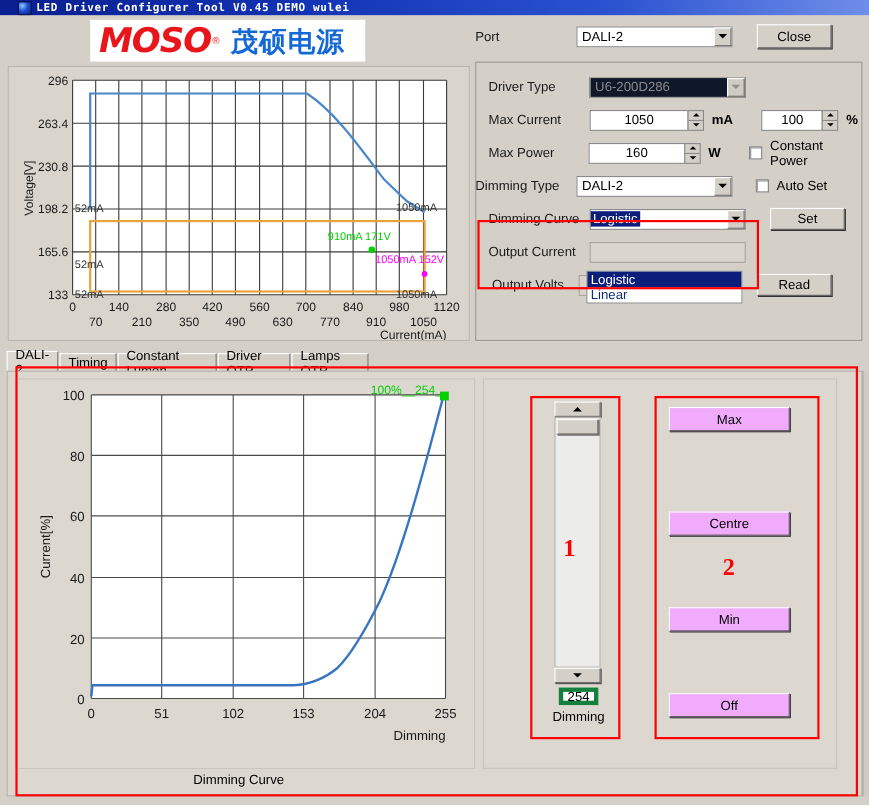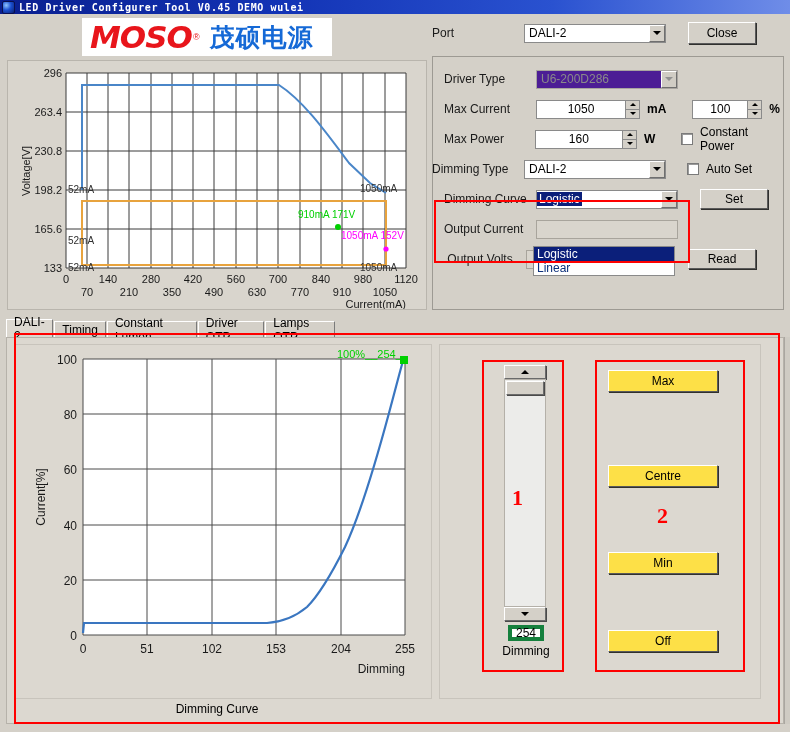--- a/index.html
+++ b/index.html
@@ -9,21 +9,21 @@
     font-family:"Liberation Sans", sans-serif;
     font-size:11px;color:#000;
     overflow:hidden;
     position:relative;
   }
   
   #titlebar{
     height:14px;width:790px;
     background:linear-gradient(to right,#0a1f8f 0%,#1233b5 35%,#2a52d0 70%,#6f8de8 100%);
     display:flex;align-items:center;
-    box-sizing:border-box;padding-left:2px;
+    box-sizing:border-box;padding-left:16px;
   }
   #app-icon{
     width:11px;height:11px;margin-right:4px;flex:0 0 auto;
     background:radial-gradient(circle at 30% 30%,#8fc6ff 0%,#1a4fd0 45%,#0b1f6e 100%);
     border:1px solid #0a1050;border-radius:2px;
   }
   #title-text{
     color:#fff;font-family:"DejaVu Sans Mono", monospace;
     font-size:10px;font-weight:bold;letter-spacing:.6px;
     white-space:nowrap;
@@ -63,21 +63,21 @@
   #right-col{
     position:absolute;left:432px;top:22px;width:352px;height:288px;
   }
   .row{display:flex;align-items:center;height:22px;margin-bottom:8px;}
   .lbl{width:92px;font-size:12px;color:#1a1a1a;}
   .combo{
     position:relative;height:19px;background:#fff;
     border:1px solid #8a8a8a;box-sizing:border-box;
     display:flex;align-items:center;
   }
-  .combo.disabled{background:#4c1d95;color:#8a8a8a;border-color:#a9a5a0;}
+  .combo.disabled{background:#0f172a;color:#8a8a8a;border-color:#a9a5a0;}
   .combo .ctext{padding-left:4px;font-size:12px;flex:1;}
   .combo .carrow{
     width:16px;height:17px;margin-right:0px;background:#d4d0c8;
     border:1px solid #fff;border-right-color:#6f6f6f;border-bottom-color:#6f6f6f;
     box-sizing:border-box;display:flex;align-items:center;justify-content:center;
   }
   .combo.disabled .carrow{background:#d0ccc4;}
   .tri-d{width:0;height:0;border-left:4px solid transparent;border-right:4px solid transparent;border-top:4px solid #000;}
   .combo.disabled .tri-d{border-top-color:#909090;}
   .txtbox{
@@ -171,21 +171,21 @@
   }
   #sval{
     position:absolute;left:68px;top:280px;width:36px;height:16px;
     background:#fff;border:4px solid #15803d;box-sizing:border-box;
     display:flex;align-items:center;justify-content:center;font-size:12px;
   }
   #slbl{position:absolute;left:50px;top:299px;width:72px;text-align:center;font-size:12px;}
   
   .mbtn{
     position:absolute;left:168px;width:110px;height:22px;
-    background:#fde047;border:1px solid #fff;
+    background:#f0abfc;border:1px solid #fff;
     border-right-color:#5a5a5a;border-bottom-color:#5a5a5a;
     box-shadow:1px 1px 0 #30302e;box-sizing:border-box;
     display:flex;align-items:center;justify-content:center;font-size:12px;
   }
   #status-text{position:absolute;left:0;top:364px;width:420px;text-align:center;font-size:12px;}
   
   #scroll-sliver{
     position:absolute;left:784px;top:337px;width:6px;height:387px;background:#cfcbc3;
     border-left:1px solid #aaa6a0;box-sizing:border-box;
   }

